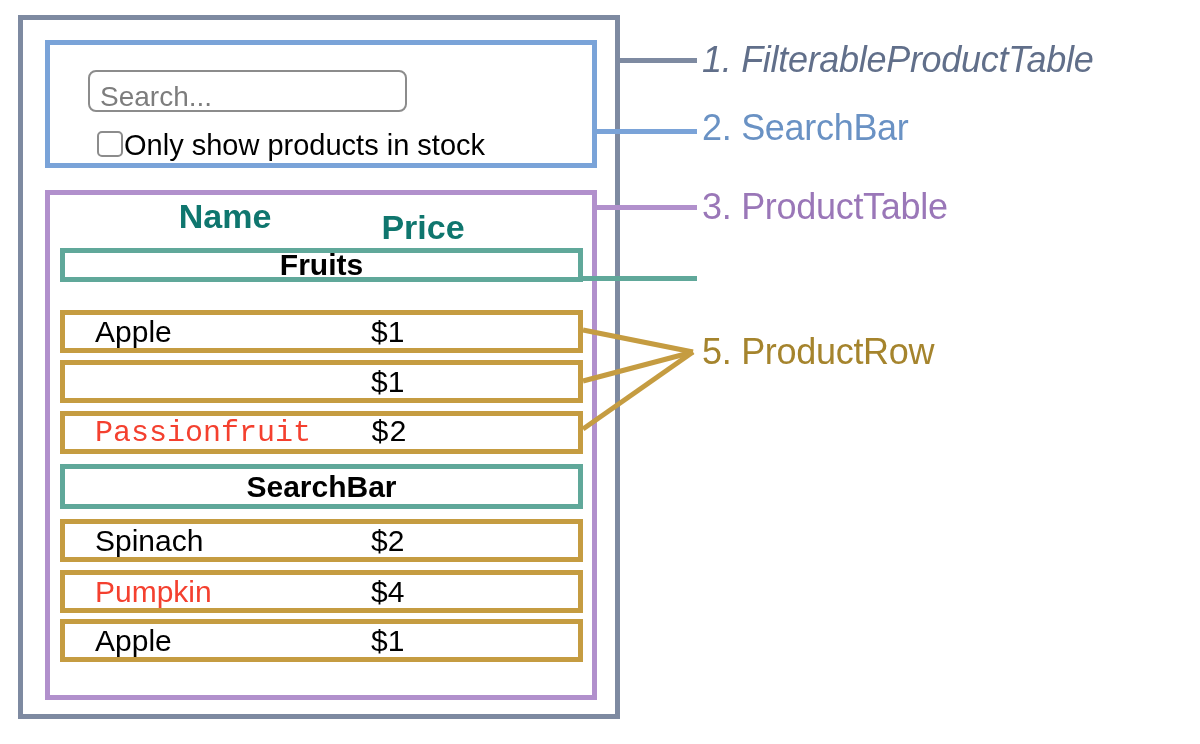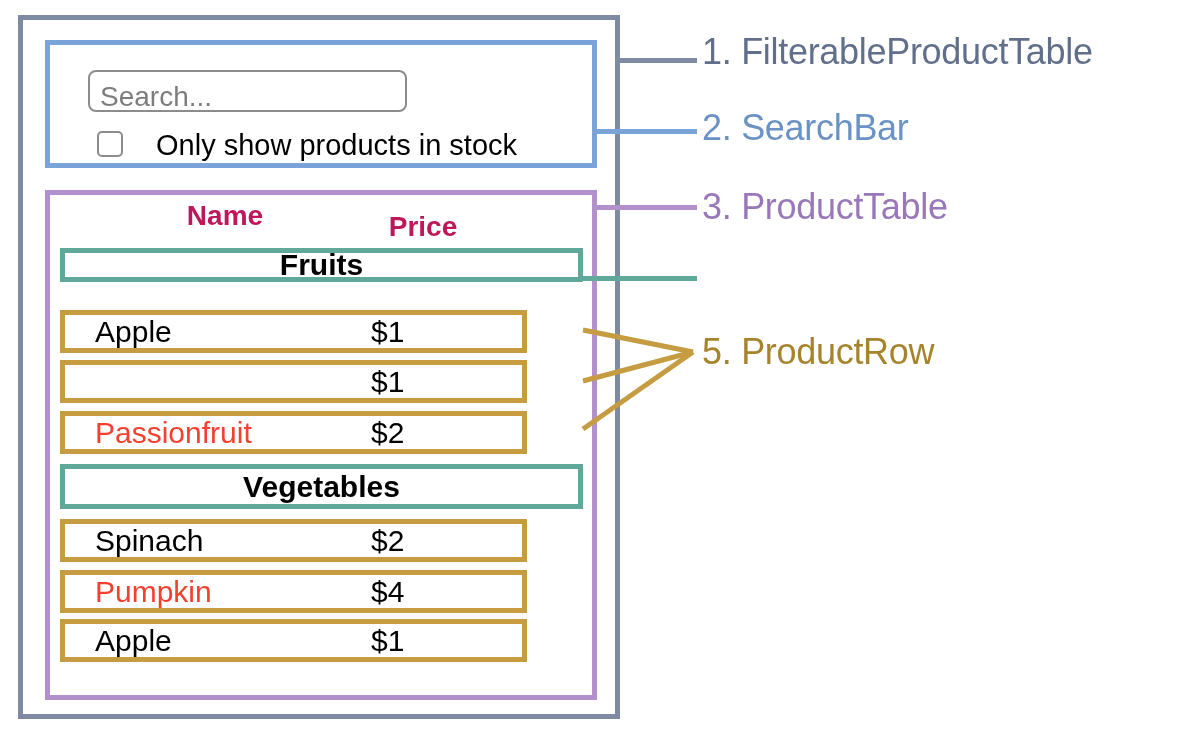--- a/index.html
+++ b/index.html
@@ -11,56 +11,56 @@
   #canvas{
     position:relative; width:1200px; height:744px; background:#ffffff;
     font-family:"Liberation Sans", sans-serif; overflow:hidden;
   }
   .box{position:absolute; box-sizing:border-box; background:#fff; z-index:1;}
   .outer-box{left:18px; top:15px; width:602px; height:704px; border:5px solid var(--outer);}
   .searchbar-box{left:45px; top:40px; width:552px; height:128px; border:5px solid var(--blue); z-index:2;}
   .producttable-box{left:45px; top:190px; width:552px; height:510px; border:5px solid var(--purple); z-index:2;}
   .category-box{left:60px; width:523px; border:5px solid var(--teal); z-index:3;
     display:flex; align-items:center; justify-content:center; font-weight:bold; font-size:30px; color:#000;}
-  .row-box{left:60px; width:467px; height:43px; border:5px solid var(--gold); z-index:3;
+  .row-box{left:60px; width:523px; height:43px; border:5px solid var(--gold); z-index:3;
     display:flex; align-items:center; font-size:30px; color:#000;}
   .row-box .pname{position:absolute; left:30px; white-space:nowrap;}
   .row-box .pprice{position:absolute; left:306px; white-space:nowrap;}
   .oos{color:var(--oos);}
   .search-input{
     position:absolute; left:88px; top:70px; width:319px; height:42px; box-sizing:border-box;
     border:2px solid var(--formborder); border-radius:8px; font-size:28px; padding:12px 0 0 10px;
     color:#333; font-family:"Liberation Sans", sans-serif; background:#fff; z-index:3; outline:none;
   }
   .search-input::placeholder{color:var(--placeholder); opacity:1;}
   .checkbox{
     position:absolute; left:97px; top:131px; width:26px; height:26px; box-sizing:border-box;
     border:2px solid var(--formborder); border-radius:5px; background:#fff; z-index:3; cursor:pointer;
   }
   .checkbox-label{
-    position:absolute; left:156px; top:128px; height:34px; line-height:34px;
+    position:absolute; left:124px; top:128px; height:34px; line-height:34px;
     font-size:29px; color:#000; z-index:3; white-space:nowrap;
   }
   .th{
     position:absolute; top:200px; height:32px; line-height:32px; transform:translateX(-50%);
-    font-weight:bold; font-size:28px; color:#be185d; z-index:3; white-space:nowrap;
+    font-weight:bold; font-size:34px; color:#0f766e; z-index:3; white-space:nowrap;
   }
   .th-name{left:225px;}
   .th-price{left:423px;margin-top:11px;}
   .connector{position:absolute; height:5px; z-index:5;}
   .c1{left:617px; top:58px;  width:80px;  background:var(--outer);}
   .c2{left:594px; top:129px; width:103px; background:var(--blue);}
   .c3{left:594px; top:205px; width:103px; background:var(--purple);}
   .c4{left:580px; top:276px; width:117px; background:var(--teal);}
   #gold-lines{position:absolute; left:0; top:0; width:1200px; height:744px; z-index:5; pointer-events:none;}
   .annotation{
     position:absolute; left:702px; transform:translateY(-50%);
     font-size:36px; font-weight:500; letter-spacing:-0.3px; white-space:nowrap; z-index:4;
   }
-  .lbl1{top:52px;  color:var(--lbl1);}
+  .lbl1{top:60px;  color:var(--lbl1);font-style:italic;}
   .lbl2{top:128px; color:var(--lbl2);}
   .lbl3{top:207px; color:var(--lbl3);}
   .lbl4{top:278px; color:var(--lbl4);}
   .lbl5{top:352px; color:var(--lbl5);}
 </style>
 </head>
 <body>
 
 <div id="canvas">
 
@@ -77,26 +77,26 @@
 
   <div class="box category-box" style="top:248px;height:34px;">Fruits</div>
 
   <div class="box row-box" style="top:310px;">
     <span class="pname">Apple</span>
     <span class="pprice">$1</span>
   </div>
   <div class="box row-box" style="top:360px;">
     <span class="pprice">$1</span>
   </div>
-  <div class="box row-box" style="top:411px;">
+  <div class="box row-box" style="top:411px;font-family:Liberation Mono, monospace;">
     <span class="pname oos">Passionfruit</span>
     <span class="pprice">$2</span>
   </div>
 
-  <div class="box category-box" style="top:464px;height:45px;">Vegetables</div>
+  <div class="box category-box" style="top:464px;height:45px;">SearchBar</div>
 
   <div class="box row-box" style="top:519px;">
     <span class="pname">Spinach</span>
     <span class="pprice">$2</span>
   </div>
   <div class="box row-box" style="top:570px;">
     <span class="pname oos">Pumpkin</span>
     <span class="pprice">$4</span>
   </div>
   <div class="box row-box" style="top:619px;">

